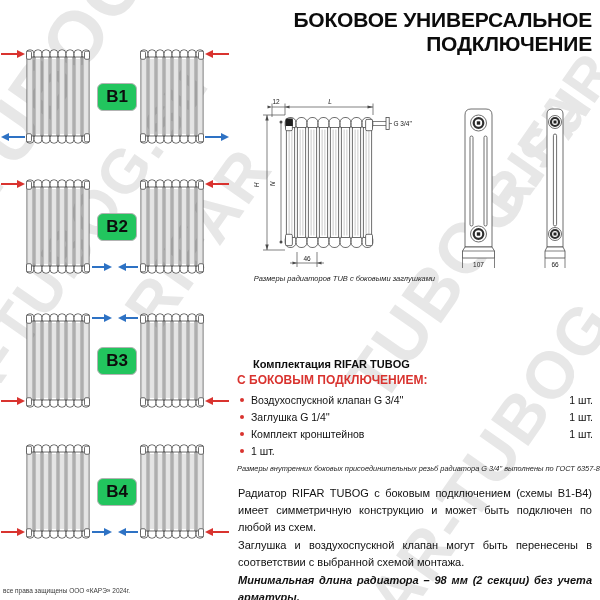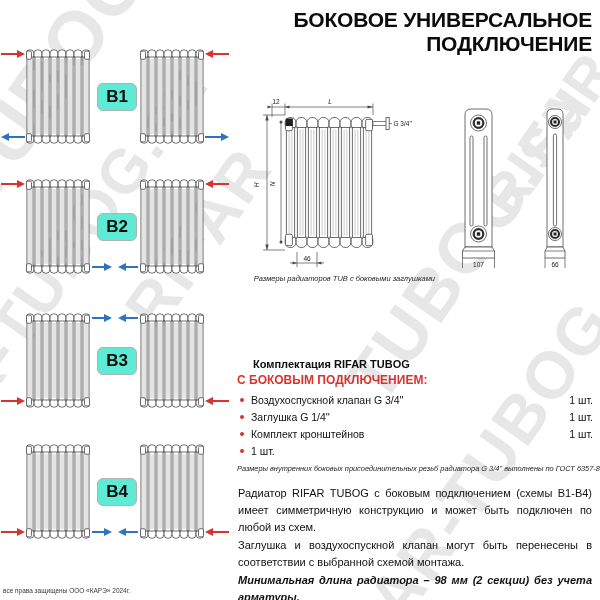--- a/index.html
+++ b/index.html
@@ -17,21 +17,21 @@
   .wm5{font-size:58px;left:468px;top:190px;}
   .content{position:absolute;inset:0;z-index:1;}
   
   .title{position:absolute;top:8px;right:8px;text-align:right;font-weight:bold;
          font-size:21px;line-height:1.12;letter-spacing:-0.2px;color:#0c0c0c;}
   
   .scheme-row{position:absolute;left:0;width:230px;height:97px;}
   .row0{top:48px}.row1{top:178px}.row2{top:312px}.row3{top:443px}
   .rad{position:absolute;top:0;width:64px;height:97px;}
   .rad.left{left:26px}.rad.right{left:140px}
-  .scheme-label{position:absolute;left:97px;top:35px;width:38px;height:26px;background:#5eead4;
+  .scheme-label{position:absolute;left:97px;top:35px;width:38px;height:26px;background:#22c55e;
         border:1px solid #b3b3b3;border-radius:6px;display:flex;align-items:center;
         justify-content:center;font-weight:bold;font-size:17px;color:#0d0d0d;}
   
   .arrow{position:absolute;height:8px;width:24px;}
   .arrow::before{content:"";position:absolute;top:3px;height:2px;background:currentColor;left:0;right:0;}
   .arrow.right::before{right:6px;}
   .arrow.left::before{left:6px;}
   .arrow.right::after{content:"";position:absolute;right:0;top:0;width:0;height:0;
       border-left:8px solid currentColor;border-top:4px solid transparent;border-bottom:4px solid transparent;}
   .arrow.left::after{content:"";position:absolute;left:0;top:0;width:0;height:0;

